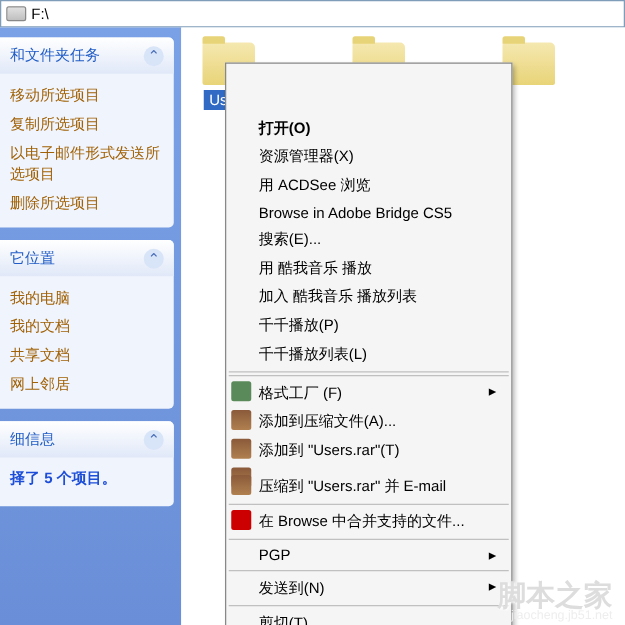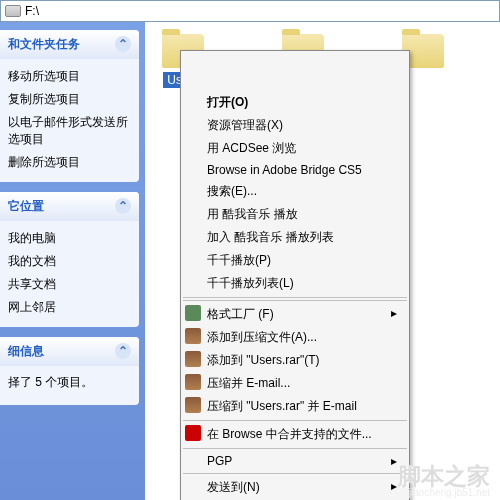--- a/index.html
+++ b/index.html
@@ -2,41 +2,41 @@
 <html><head>
 <meta charset="utf-8">
 <style>
 * { margin: 0; padding: 0; box-sizing: border-box; font-family: "SimSun", Arial, sans-serif; font-size: 12px; }
 body { width: 500px; height: 500px; overflow: hidden; background: #fff; position: relative; }
 .address-bar { height: 22px; border: 1px solid #7f9db9; display: flex; align-items: center; background: #fff; }
 .drive-icon { width: 16px; height: 12px; margin: 0 4px; background: linear-gradient(#e0e0e0,#c0c0c0); border: 1px solid #888; border-radius: 2px; }
 .main { display: flex; height: calc(100% - 22px); }
 .sidebar { width: 145px; background: linear-gradient(to bottom,#7aa1e6,#6a8fd8); padding: 4px 0; }
 .panel { background: #f0f4fc; margin: 4px 6px 10px 0; border-radius: 0 4px 4px 0; padding-bottom: 6px; }
-.panel-head { background: linear-gradient(#fff,#e0e8f8); padding: 6px 8px; font-weight: bold; color: #215dc6; display: flex; justify-content: space-between; align-items: flex-start; border-radius: 0 4px 0 0; }
+.panel-head { background: linear-gradient(#fff,#e0e8f8); padding: 6px 8px; font-weight: normal; color: #215dc6; display: flex; justify-content: space-between; align-items: flex-end; border-radius: 0 4px 0 0; }
 .chevron { width: 16px; height: 16px; border-radius: 50%; background: #d8e4f8; display: flex; align-items: center; justify-content: center; color: #4a6fb8; }
 .panel-body { padding: 6px 8px 2px; }
-.panel-body div { color: #000000; padding: 3px 0; cursor: pointer; }
+.panel-body div { color: #a16207; padding: 3px 0; cursor: pointer; }
 .content { flex: 1; background: #fff; position: relative; padding: 12px 8px; }
 .folders { display: flex; gap: 60px; }
 .folder { display: flex; flex-direction: column; align-items: center; width: 60px; }
 .folder-icon { width: 42px; height: 34px; background: linear-gradient(#f5e8b0,#e8d478); border-radius: 2px 4px 2px 2px; position: relative; }
 .folder-icon::before { content: ""; position: absolute; top: -5px; left: 0; width: 18px; height: 6px; background: #e8d478; border-radius: 2px 2px 0 0; }
 .folder-label { margin-top: 4px; padding: 1px 4px; }
 .folder.sel .folder-label { background: #316ac5; color: #fff; }
 .ctx-menu { position: absolute; top: 50px; left: 180px; width: 230px; background: #f5f5f5; border: 1px solid #888; box-shadow: 2px 2px 4px rgba(0,0,0,0.3); z-index: 100; }
 .ctx-item { padding: 3px 8px 3px 26px; position: relative; cursor: default; white-space: nowrap; }
 .ctx-sep { height: 1px; background: #c0c0c0; margin: 2px 2px; }
 .ctx-icon { position: absolute; left: 4px; top: 2px; width: 16px; height: 16px; }
 .submenu-arrow { float: right; margin-right: 4px; }
 .ico-rar { background: linear-gradient(#8a5a3a,#b08050); border-radius: 2px; }
 .ico-acrobat { background: #c00; border-radius: 2px; }
 .ico-shield { background: linear-gradient(45deg,#2a7a2a,#4ac04a); border-radius: 2px; }
 .ico-fmt { background: #5a8a5a; border-radius: 2px; }
-.status { padding: 8px; color: #000000; }
+.status { padding: 8px; color: #1d4ed8; font-weight: bold; }
 .watermark { position: absolute; bottom: 8px; right: 10px; color: #ddd; font-size: 23px; font-weight: bold; z-index: 200; text-shadow: 1px 1px 2px #fff; }
 .watermark-sub { position: absolute; bottom: 2px; right: 10px; color: #eee; font-size: 10px; z-index: 200; }
 </style>
 </head>
 <body>
 
 <div class="address-bar">
   <span class="drive-icon"></span>
   <span>F:\</span>
 </div>
@@ -101,21 +101,21 @@
     <div class="ctx-item"><span>搜索(E)...</span></div>
     <div class="ctx-item"><span>用 酷我音乐 播放</span></div>
     <div class="ctx-item"><span>加入 酷我音乐 播放列表</span></div>
     <div class="ctx-item"><span>千千播放(P)</span></div>
     <div class="ctx-item"><span>千千播放列表(L)</span></div>
     <div class="ctx-sep"></div>
     <div class="ctx-sep"></div>
     <div class="ctx-item"><span class="ctx-icon ico-fmt"></span><span>格式工厂 (F)</span><span class="submenu-arrow">▸</span></div>
     <div class="ctx-item"><span class="ctx-icon ico-rar"></span><span>添加到压缩文件(A)...</span></div>
     <div class="ctx-item"><span class="ctx-icon ico-rar"></span><span>添加到 "Users.rar"(T)</span></div>
-    <div class="ctx-item"><span class="ctx-icon ico-rar"></span><span>压缩并 E-mail...</span></div>
+    <div class="ctx-item"><span class="ctx-icon ico-rar"></span></div>
     <div class="ctx-item"><span class="ctx-icon ico-rar"></span><span>压缩到 "Users.rar" 并 E-mail</span></div>
     <div class="ctx-sep"></div>
     <div class="ctx-item"><span class="ctx-icon ico-acrobat"></span><span>在 Browse 中合并支持的文件...</span></div>
     <div class="ctx-sep"></div>
     <div class="ctx-item"><span>PGP</span><span class="submenu-arrow">▸</span></div>
     <div class="ctx-sep"></div>
     <div class="ctx-item"><span>发送到(N)</span><span class="submenu-arrow">▸</span></div>
     <div class="ctx-sep"></div>
     <div class="ctx-item"><span>剪切(T)</span></div>
   </div>

